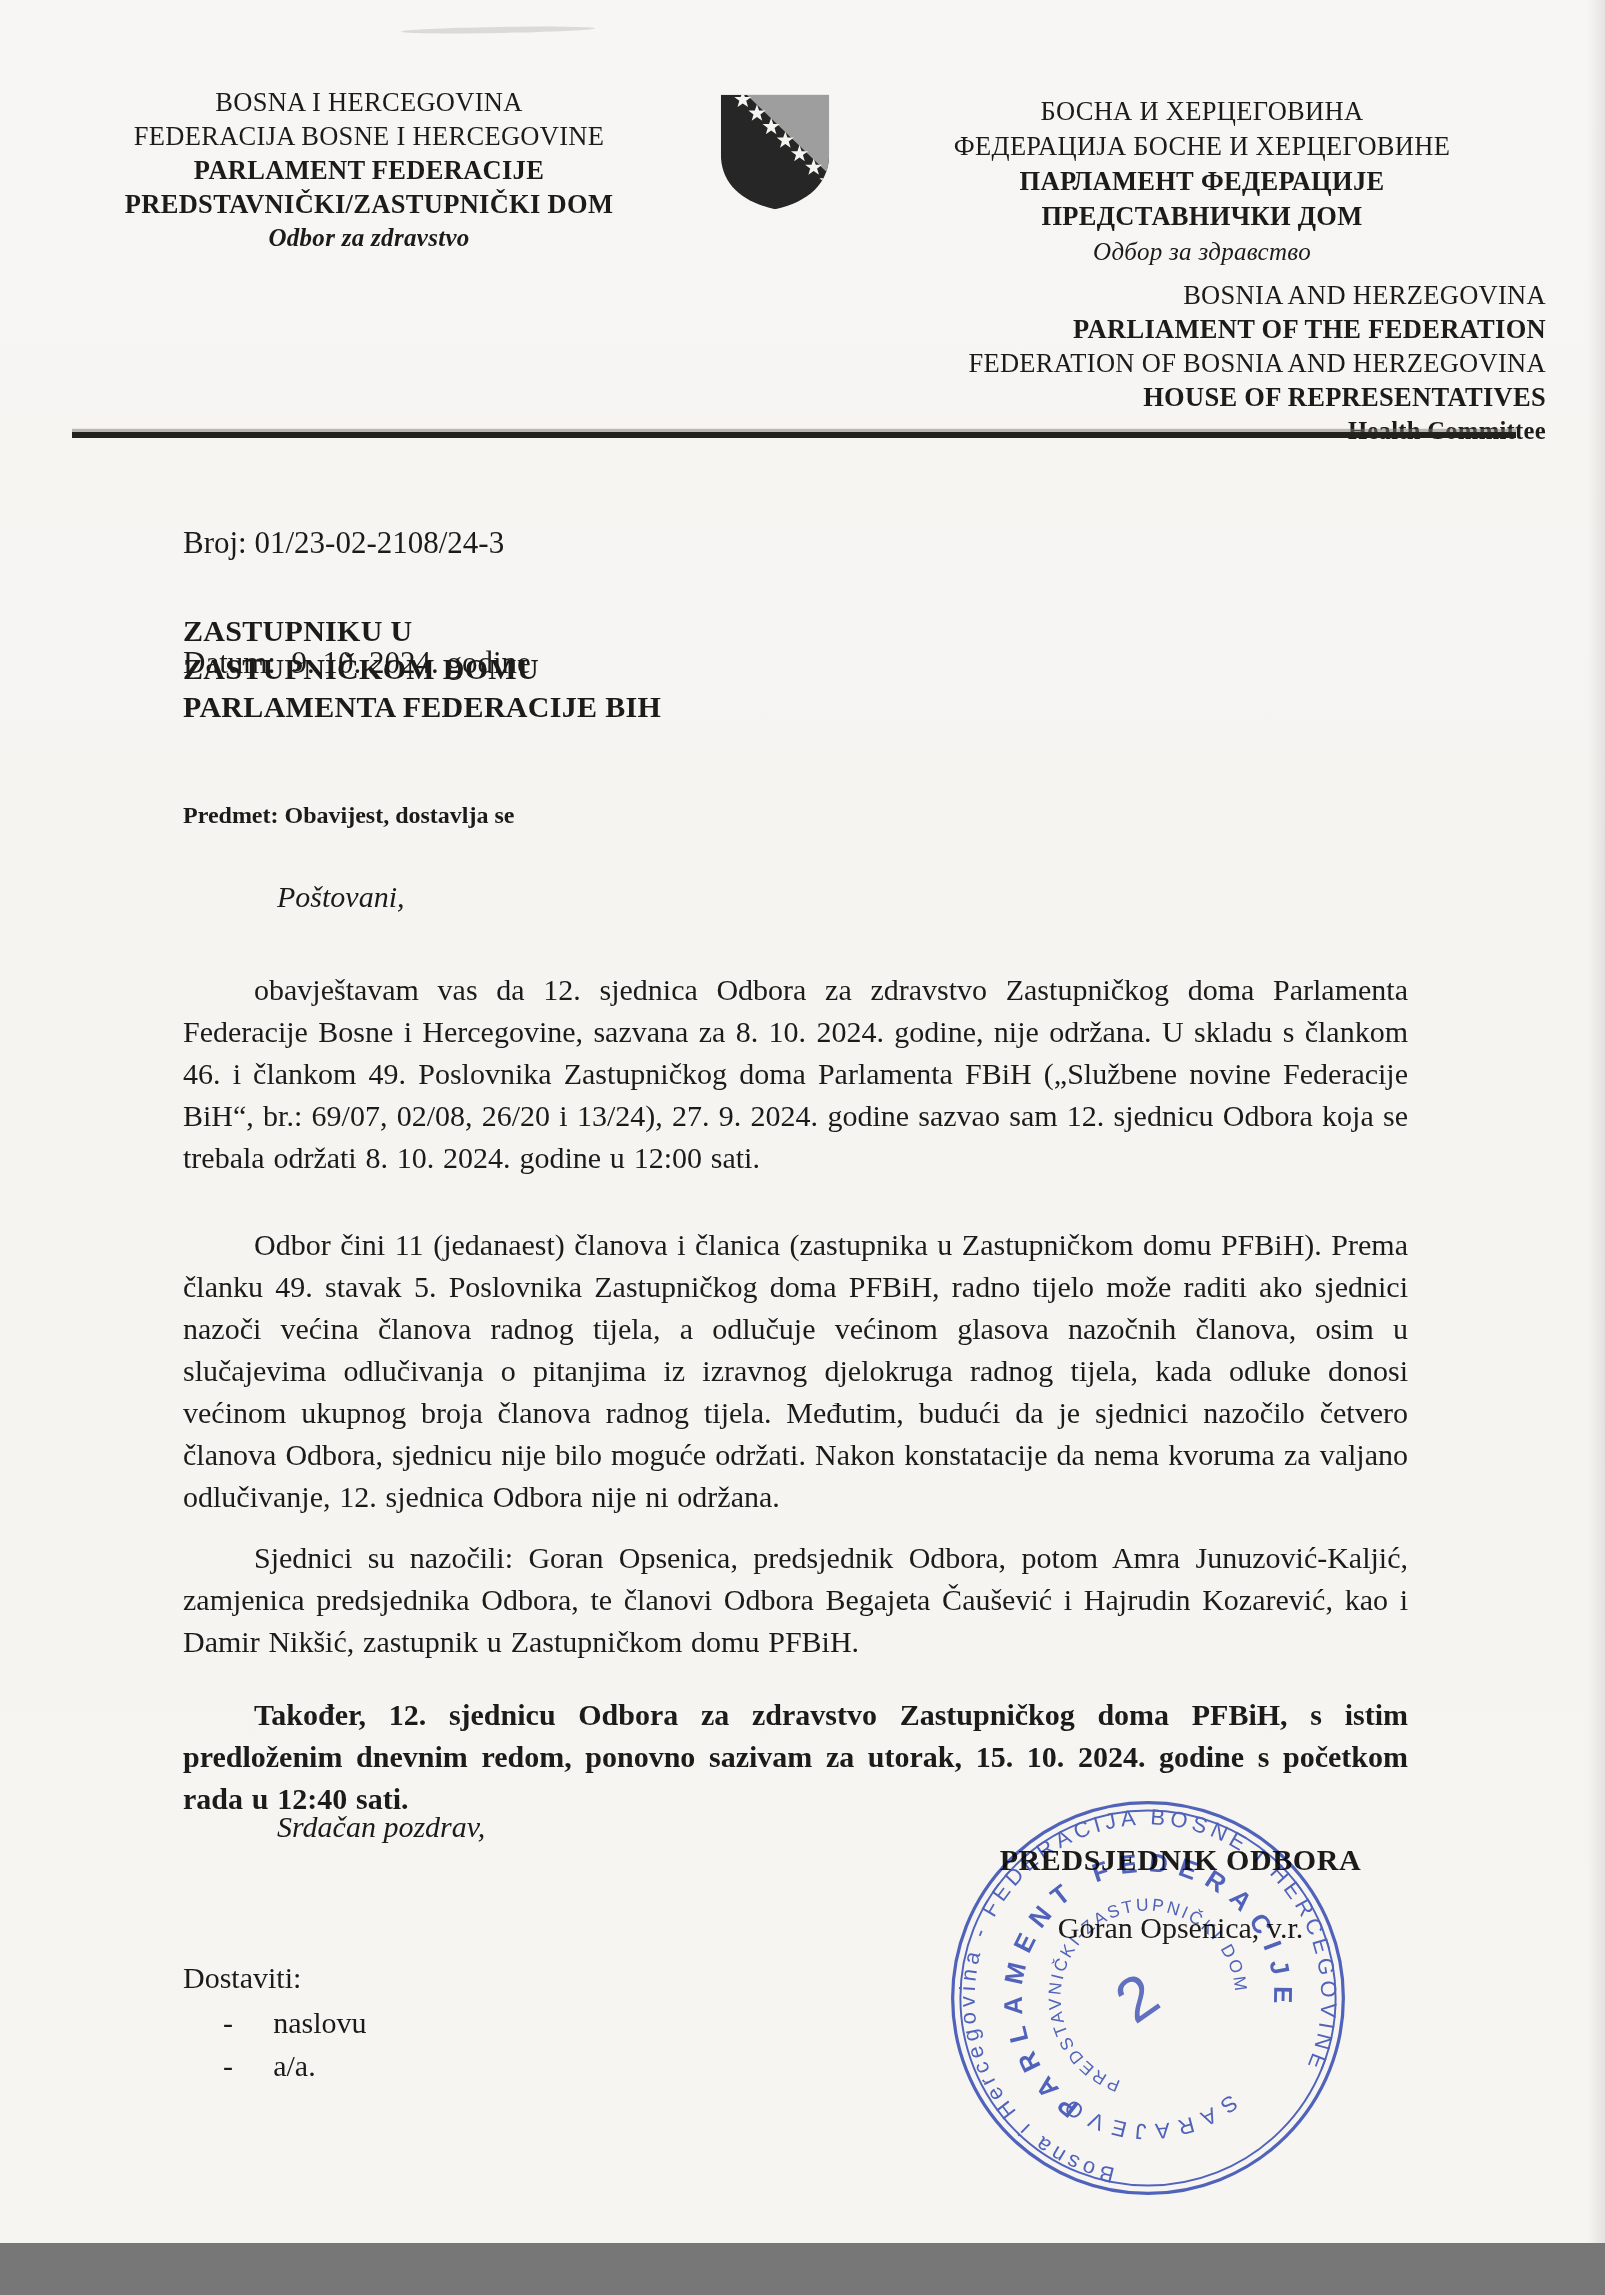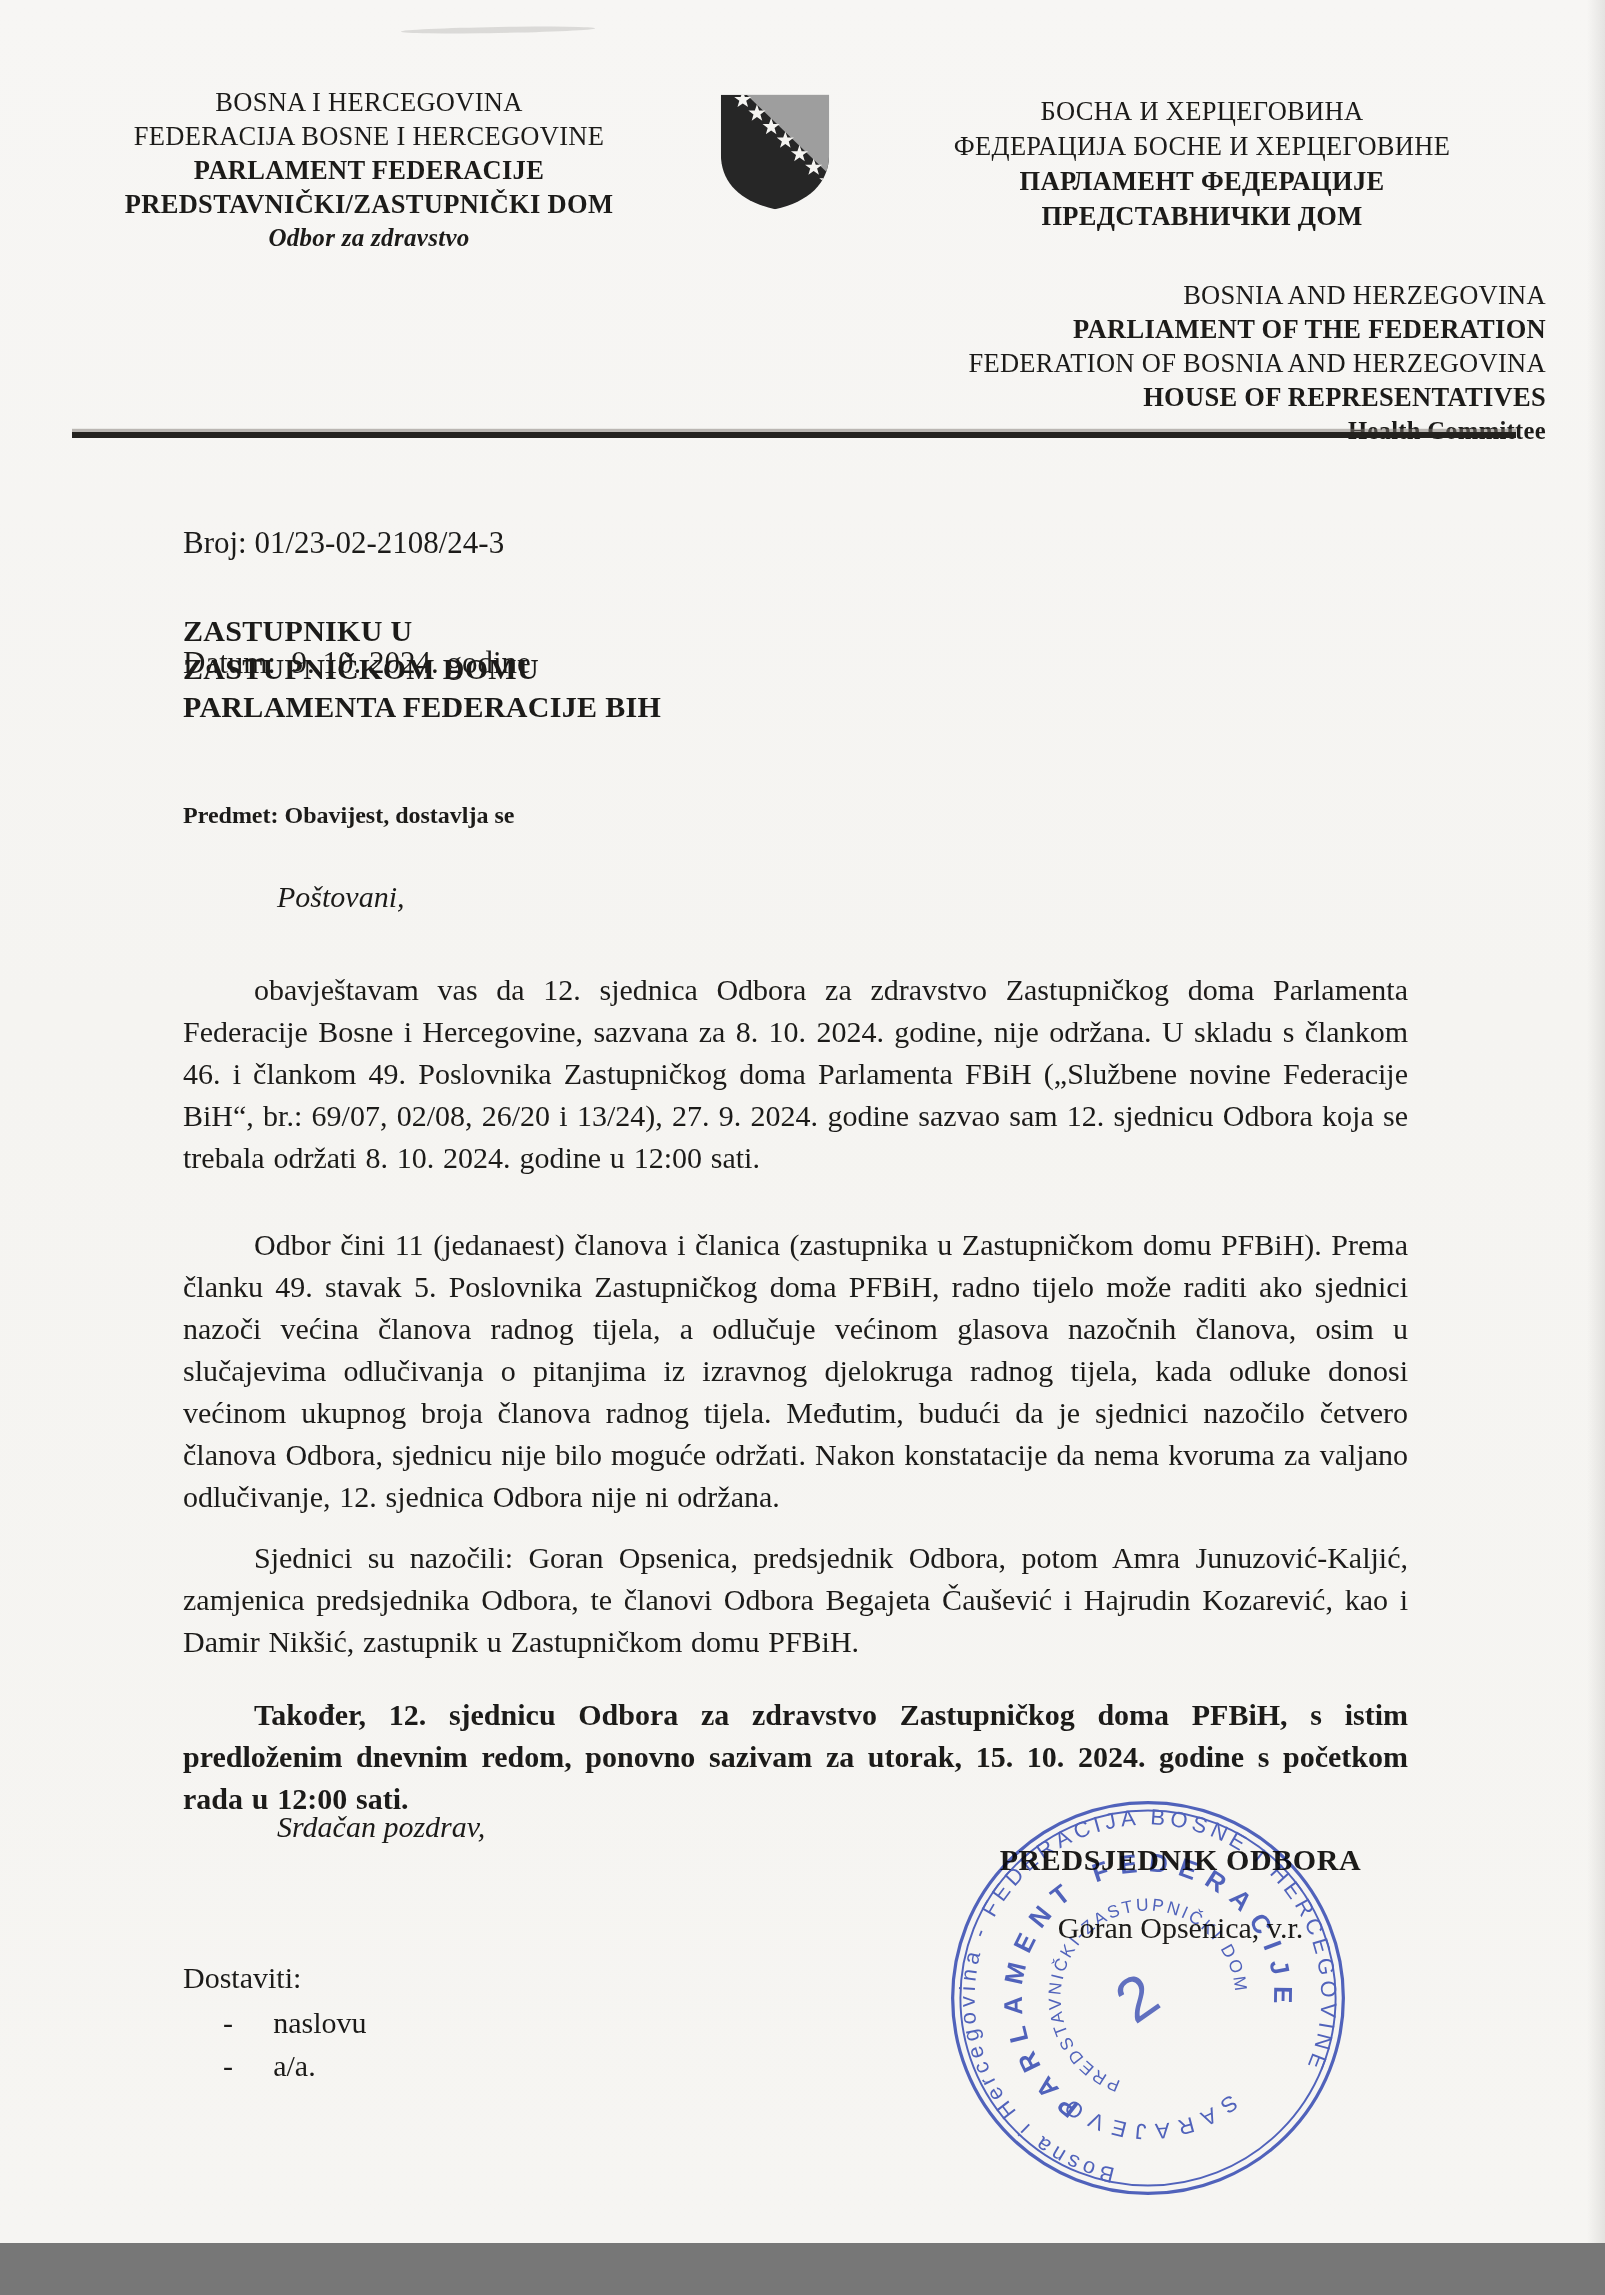--- a/index.html
+++ b/index.html
@@ -102,20 +102,21 @@
         </g>
       </g>
     </svg>
   </div>
 
   <div class="hright">
     <div class="hr-line">БОСНА И ХЕРЦЕГОВИНА</div>
     <div class="hr-line">ФЕДЕРАЦИЈА БОСНЕ И ХЕРЦЕГОВИНЕ</div>
     <div class="hr-line w-bold">ПАРЛАМЕНТ ФЕДЕРАЦИЈЕ</div>
     <div class="hr-line w-bold">ПРЕДСТАВНИЧКИ ДОМ</div>
+    <div class="hr-line w-italic">Одбор за здравство</div>
   </div>
 
   <div class="hcenter">
     <div class="hc-line">BOSNIA AND HERZEGOVINA</div>
     <div class="hc-line w-bold">PARLIAMENT OF THE FEDERATION</div>
     <div class="hc-line">FEDERATION OF BOSNIA AND HERZEGOVINA</div>
     <div class="hc-line w-bold">HOUSE OF REPRESENTATIVES</div>
     <div class="hc-line hc-small w-bold">Health Committee</div>
   </div>
 
@@ -132,21 +133,21 @@
     <div>PARLAMENTA FEDERACIJE BIH</div>
   </div>
 
   <div class="subject">Predmet: Obavijest, dostavlja se</div>
 
   <div class="salutation">Poštovani,</div>
 
   <p class="bodyp p1">obavještavam vas da 12. sjednica Odbora za zdravstvo Zastupničkog doma Parlamenta Federacije Bosne i Hercegovine, sazvana za 8. 10. 2024. godine, nije održana. U skladu s člankom 46. i člankom 49. Poslovnika Zastupničkog doma Parlamenta FBiH („Službene novine Federacije BiH“, br.: 69/07, 02/08, 26/20 i 13/24), 27. 9. 2024. godine sazvao sam 12. sjednicu Odbora koja se trebala održati 8. 10. 2024. godine u 12:00 sati.</p>
   <p class="bodyp p2">Odbor čini 11 (jedanaest) članova i članica (zastupnika u Zastupničkom domu PFBiH). Prema članku 49. stavak 5. Poslovnika Zastupničkog doma PFBiH, radno tijelo može raditi ako sjednici nazoči većina članova radnog tijela, a odlučuje većinom glasova nazočnih članova, osim u slučajevima odlučivanja o pitanjima iz izravnog djelokruga radnog tijela, kada odluke donosi većinom ukupnog broja članova radnog tijela. Međutim, budući da je sjednici nazočilo četvero članova Odbora, sjednicu nije bilo moguće održati. Nakon konstatacije da nema kvoruma za valjano odlučivanje, 12. sjednica Odbora nije ni održana.</p>
   <p class="bodyp p3">Sjednici su nazočili: Goran Opsenica, predsjednik Odbora, potom Amra Junuzović-Kaljić, zamjenica predsjednika Odbora, te članovi Odbora Begajeta Čaušević i Hajrudin Kozarević, kao i Damir Nikšić, zastupnik u Zastupničkom domu PFBiH.</p>
-  <p class="bodyp p4">Također, 12. sjednicu Odbora za zdravstvo Zastupničkog doma PFBiH, s istim predloženim dnevnim redom, ponovno sazivam za utorak, 15. 10. 2024. godine s početkom rada u 12:00 sati.</p>
+  <p class="bodyp p4">Također, 12. sjednicu Odbora za zdravstvo Zastupničkog doma PFBiH, s istim predloženim dnevnim redom, ponovno sazivam za utorak, 15. 10. 2024. godine s početkom rada u 12:40 sati.</p>
 
   <div class="closing">Srdačan pozdrav,</div>
 
   <div class="sig">
     <div class="sig-title">PREDSJEDNIK ODBORA</div>
     <div class="sig-name">Goran Opsenica, v.r.</div>
   </div>
 
   <svg class="stamp" width="414" height="414" viewBox="0 0 640 640">
     <defs>

